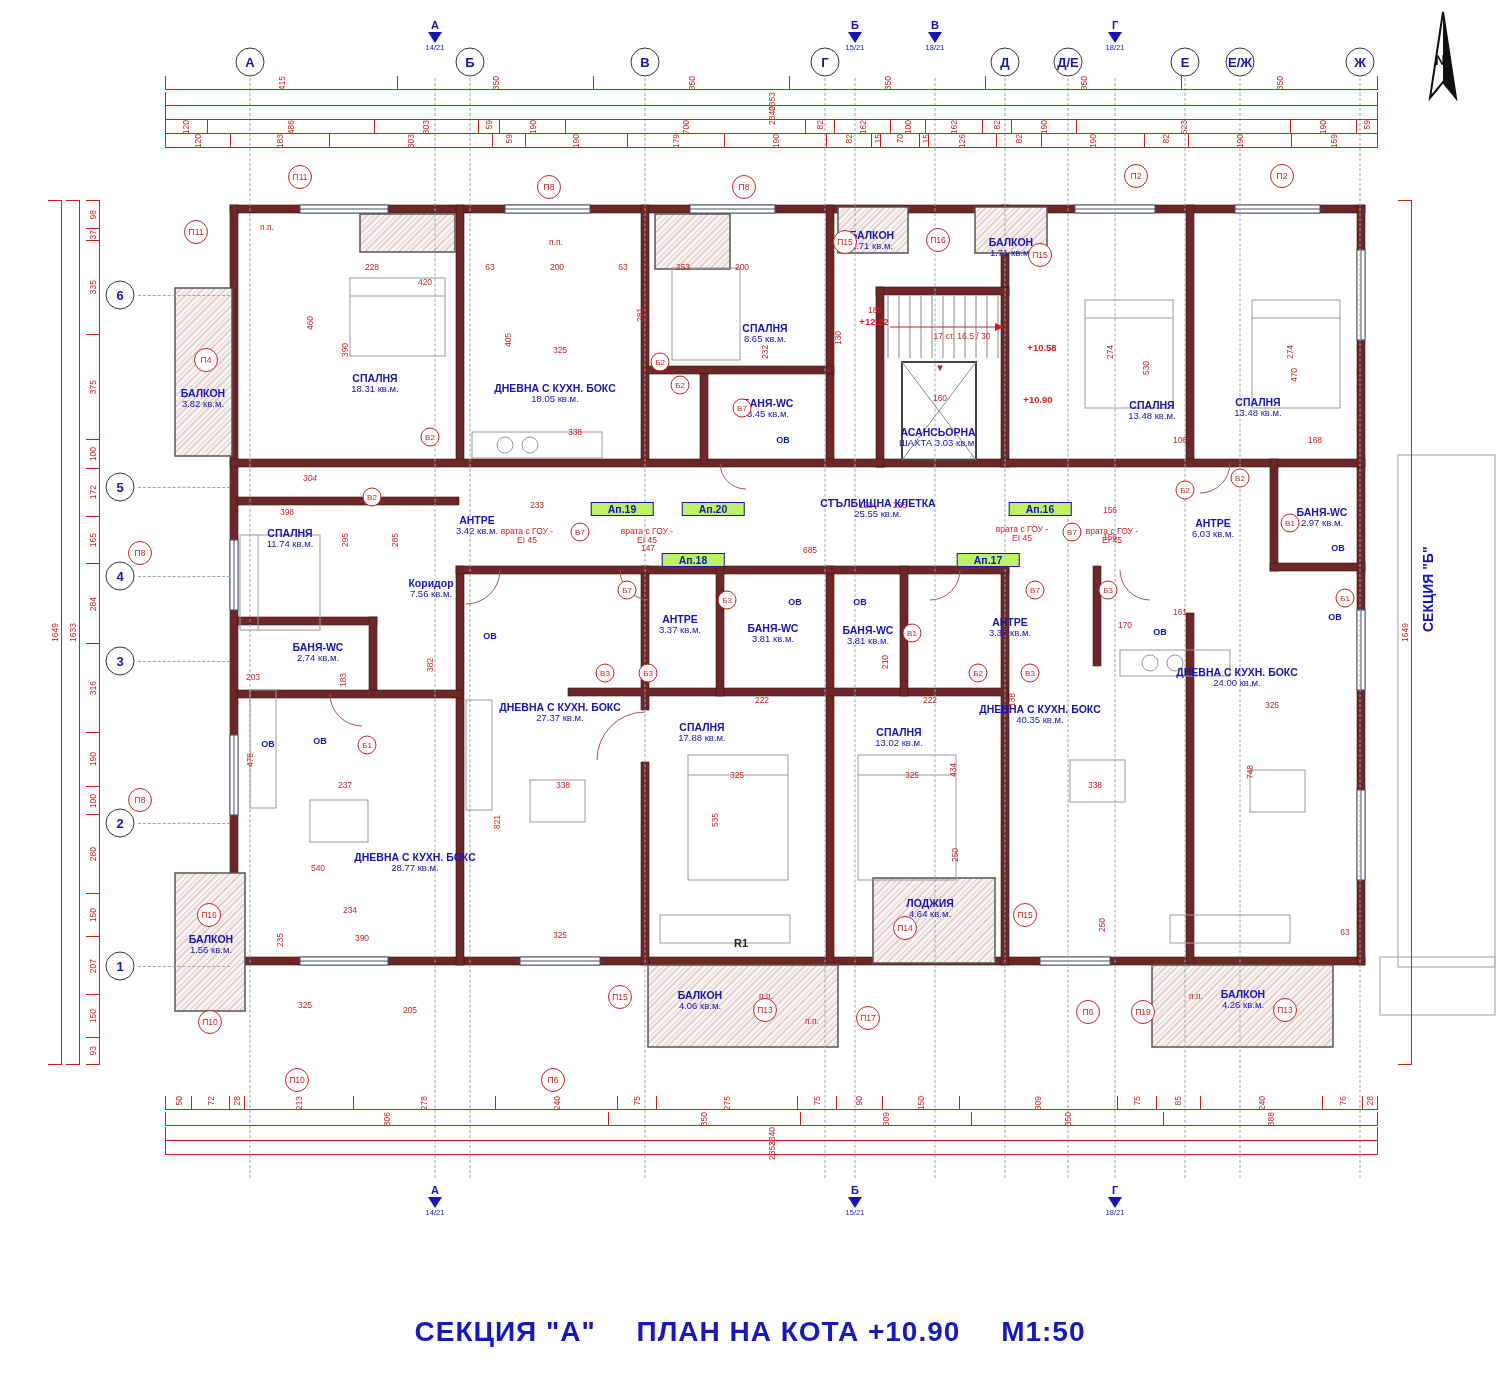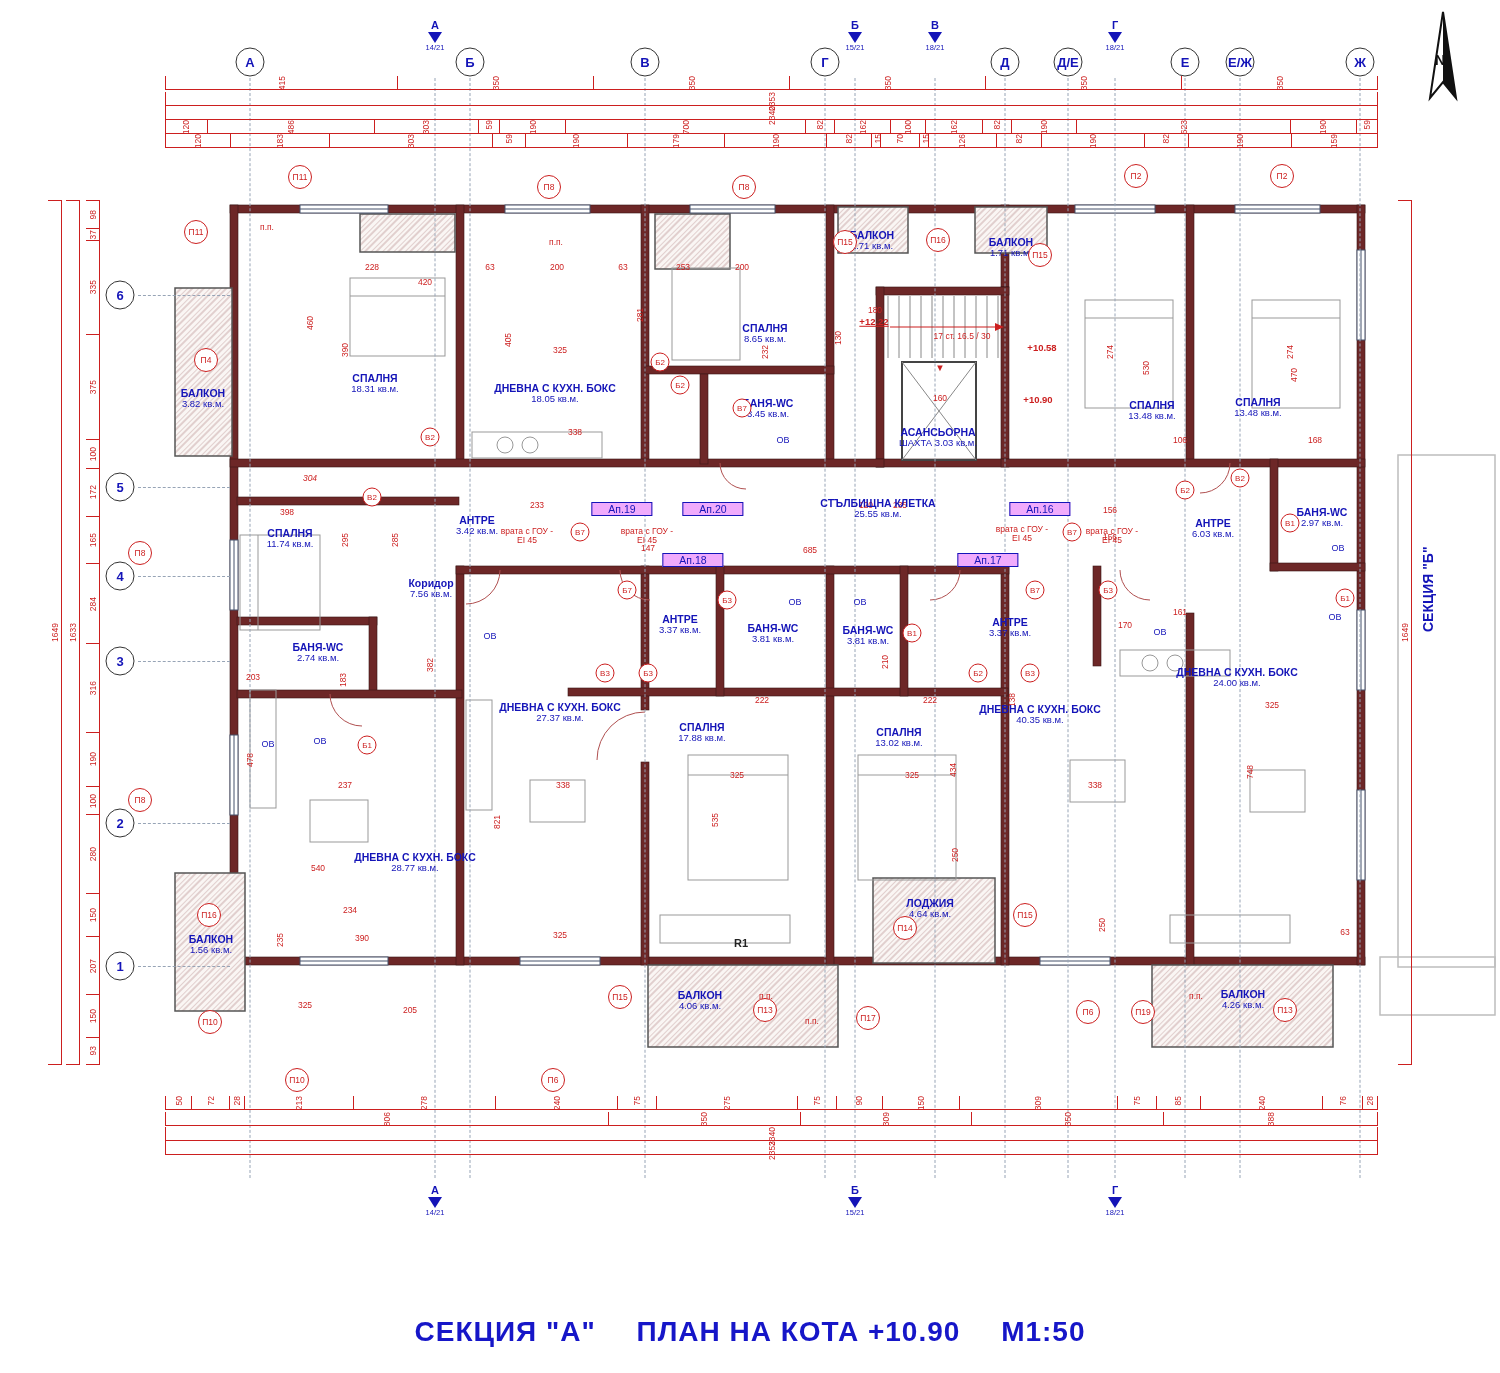--- a/index.html
+++ b/index.html
@@ -22,27 +22,27 @@
   .dim-chain.h span:last-child{border-right:1px solid #cc1f1f}
   .dim-chain.v{flex-direction:column;width:13px;border-right:1px solid #cc1f1f;font-size:8.5px}
   .dim-chain.v span{border-top:1px solid #cc1f1f;display:flex;align-items:center;justify-content:center}
   .dim-chain.v span:last-child{border-bottom:1px solid #cc1f1f}
   .dim-chain i{font-style:normal;writing-mode:vertical-rl;transform:rotate(180deg)}
 
   .room-label{transform:translate(-50%,-50%);text-align:center;color:#1414b8;z-index:4;
     white-space:nowrap;line-height:1.15}
   .room-label .rn{font-size:10.5px;font-weight:bold;display:block}
   .room-label .ra{font-size:9.5px;display:block}
-  .apt{transform:translate(-50%,-50%);color:#1414b8;font-size:10.5px;font-weight:normal;
-    border:1px solid #1414b8;background:#f0abfc;padding:0 16px;z-index:5;white-space:nowrap}
+  .apt{transform:translate(-50%,-50%);color:#1414b8;font-size:10.5px;font-weight:bold;
+    border:1px solid #1414b8;background:#bef264;padding:0 16px;z-index:5;white-space:nowrap}
   .pmark{transform:translate(-50%,-50%);width:22px;height:22px;border:1.2px solid #cc1f1f;border-radius:50%;
     color:#cc1f1f;font-size:8.5px;display:flex;align-items:center;justify-content:center;background:#fff;z-index:5}
   .cmark{transform:translate(-50%,-50%);width:17px;height:17px;border:1px solid #cc1f1f;border-radius:50%;
     color:#cc1f1f;font-size:8px;display:flex;align-items:center;justify-content:center;background:#fff;z-index:5}
-  .ob{transform:translate(-50%,-50%);color:#1414b8;font-size:9px;font-weight:normal;z-index:4}
+  .ob{transform:translate(-50%,-50%);color:#1414b8;font-size:9px;font-weight:bold;z-index:4}
   .sdim{transform:translate(-50%,-50%);color:#cc1f1f;font-size:8.5px;z-index:3;white-space:nowrap}
   .sdim.rot{transform:translate(-50%,-50%) rotate(-90deg)}
   .note{transform:translate(-50%,-50%);color:#cc1f1f;font-size:8.5px;z-index:4;text-align:center;
     width:62px;line-height:1.1}
   .note.sym{width:auto;white-space:nowrap;font-weight:bold;font-size:9.5px}
   .note.dark{color:#222;width:auto;white-space:nowrap;font-weight:bold;font-size:11px}
 
   .flag{transform:translateX(-50%);display:flex;flex-direction:column;align-items:center;
     color:#1414b8;z-index:6;width:44px}
   .flag .fl{font-size:11px;font-weight:bold;line-height:1}
@@ -625,21 +625,21 @@
       <div class="ob" style="left: 783px; top: 440px;">ОВ</div>
       <div class="ob" style="left: 795px; top: 602px;">ОВ</div>
       <div class="ob" style="left: 860px; top: 602px;">ОВ</div>
       <div class="ob" style="left: 1160px; top: 632px;">ОВ</div>
       <div class="ob" style="left: 1338px; top: 548px;">ОВ</div>
       <div class="ob" style="left: 1335px; top: 617px;">ОВ</div>
       <div class="note" style="left: 527px; top: 536px;">врата с ГОУ - EI 45</div>
       <div class="note" style="left: 647px; top: 536px;">врата с ГОУ - EI 45</div>
       <div class="note" style="left: 1022px; top: 534px;">врата с ГОУ - EI 45</div>
       <div class="note" style="left: 1112px; top: 536px;">врата с ГОУ - EI 45</div>
-      <div class="note sym" style="left: 874px; top: 322px; text-decoration: underline;">+12.22</div>
+      <div class="note sym" style="left: 874px; top: 322px;">+12.22</div>
       <div class="note sym" style="left: 1042px; top: 348px;">+10.58</div>
       <div class="note sym" style="left: 1038px; top: 400px;">+10.90</div>
       <div class="note" style="left: 962px; top: 337px;">17 ст. 16.5 / 30</div>
       <div class="note sym" style="left: 940px; top: 368px;">▼</div>
       <div class="note dark" style="left: 741px; top: 943px;">R1</div>
       <div class="note" style="left: 267px; top: 228px;">п.п.</div>
       <div class="note" style="left: 556px; top: 243px;">п.п.</div>
       <div class="note" style="left: 766px; top: 997px;">п.п.</div>
       <div class="note" style="left: 1196px; top: 997px;">п.п.</div>
       <div class="note" style="left: 812px; top: 1022px;">п.п.</div>

